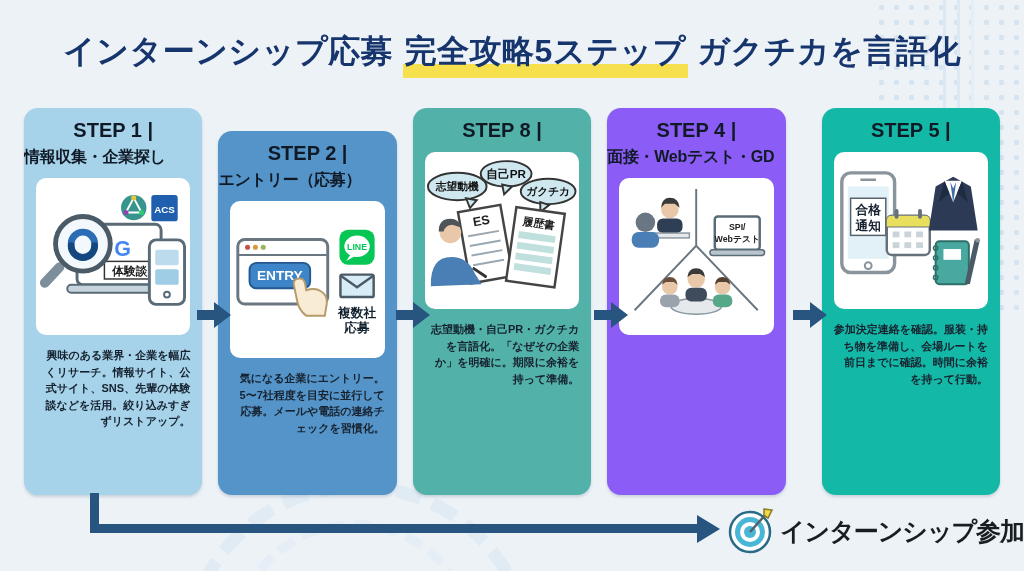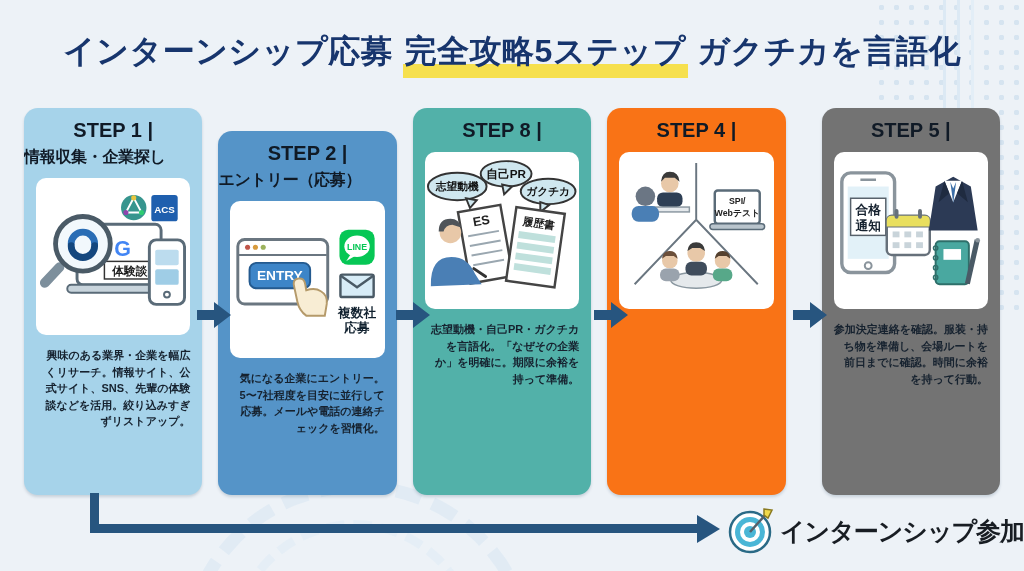--- a/index.html
+++ b/index.html
@@ -213,22 +213,23 @@
           <circle cx="26" cy="77" r="11" fill="#e8c8a8"></circle>
           <path d="M14 76 q0 -13 12 -13 q9 0 11 9 l-9 -3 q-7 0 -9 7 z" fill="#4f5459"></path>
           <path d="M6 132 q-1 -30 21 -30 q17 0 24 17 l7 11 z" fill="#4a7fb5"></path>
           <line x1="50" y1="114" x2="62" y2="122" stroke="#333333" stroke-width="3" stroke-linecap="round"></line>
         </g>
       </svg>
     </div>
     <p class="desc">志望動機・自己PR・ガクチカを言語化。「なぜその企業か」を明確に。期限に余裕を持って準備。</p>
   </section>
 
-  <section class="card" style="background: #f97316;">
+  <section class="card" style="background: #8b5cf6;">
     <div class="step-label">STEP 4 |</div>
+    <div class="step-subtitle">面接・Webテスト・GD</div>
     <div class="illus">
       <svg viewBox="0 0 158 150">
         <path d="M79 6 V64 M79 64 L16 130 M79 64 L142 130" stroke="#6a7680" stroke-width="2" fill="none"></path>
         <g>
           <circle cx="52" cy="27" r="9" fill="#e8c8a8"></circle>
           <path d="M43 25 q1 -10 9 -10 q9 0 10 10 l-5 -4 h-10 z" fill="#3a3a3a"></path>
           <rect x="39" y="36" width="26" height="15" rx="6" fill="#2e3f55"></rect>
           <rect x="28" y="51" width="44" height="5" fill="#e5e9ec" stroke="#8a97a0" stroke-width="1.5"></rect>
           <circle cx="27" cy="40" r="10" fill="#6b7684"></circle>
           <rect x="13" y="50" width="28" height="16" rx="7" fill="#4a7fb5"></rect>
@@ -248,21 +249,21 @@
           <path d="M70 96 q1 -9 9 -9 q8 0 9 9 l-5 -3 h-8 z" fill="#3a3a3a"></path>
           <rect x="68" y="107" width="22" height="14" rx="6" fill="#3f4c5c"></rect>
           <circle cx="106" cy="106" r="8" fill="#e8c8a8"></circle>
           <path d="M98 104 q1 -8 8 -8 q7 0 8 8 l-4 -3 h-8 z" fill="#55412f"></path>
           <rect x="96" y="114" width="20" height="13" rx="6" fill="#57a889"></rect>
         </g>
       </svg>
     </div>
   </section>
 
-  <section class="card" style="background: #737373; margin-left: 20px;">
+  <section class="card" style="background: #14b8a6; margin-left: 20px;">
     <div class="step-label">STEP 5 |</div>
     <div class="illus">
       <svg viewBox="0 0 158 150">
         <g>
           <rect x="8" y="16" width="54" height="102" rx="9" fill="#ffffff" stroke="#8a949c" stroke-width="3.5"></rect>
           <rect x="14" y="30" width="42" height="74" fill="#e2f1f8"></rect>
           <line x1="27" y1="23" x2="43" y2="23" stroke="#8a949c" stroke-width="2.5"></line>
           <rect x="17" y="42" width="36" height="38" fill="#ffffff" stroke="#56606a" stroke-width="1.5"></rect>
           <text x="35" y="58" text-anchor="middle" font-size="13" font-weight="bold" fill="#16222f">合格</text>
           <text x="35" y="74" text-anchor="middle" font-size="13" font-weight="bold" fill="#16222f">通知</text>

